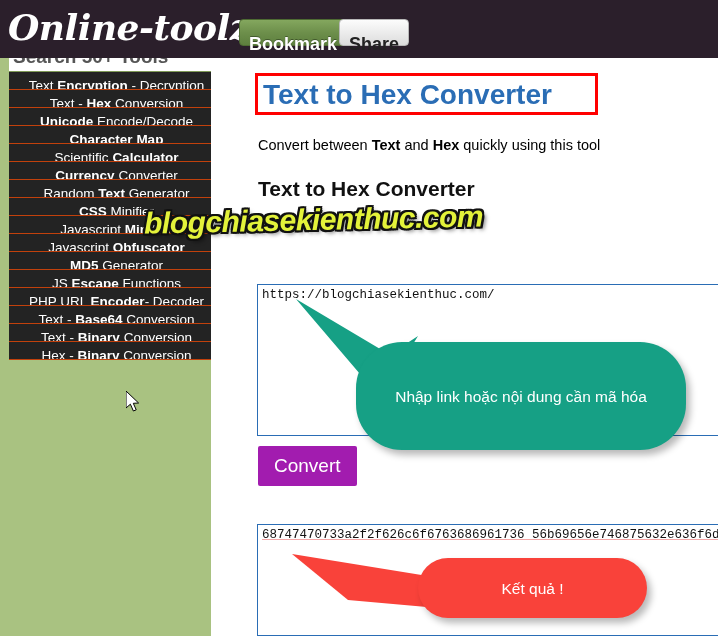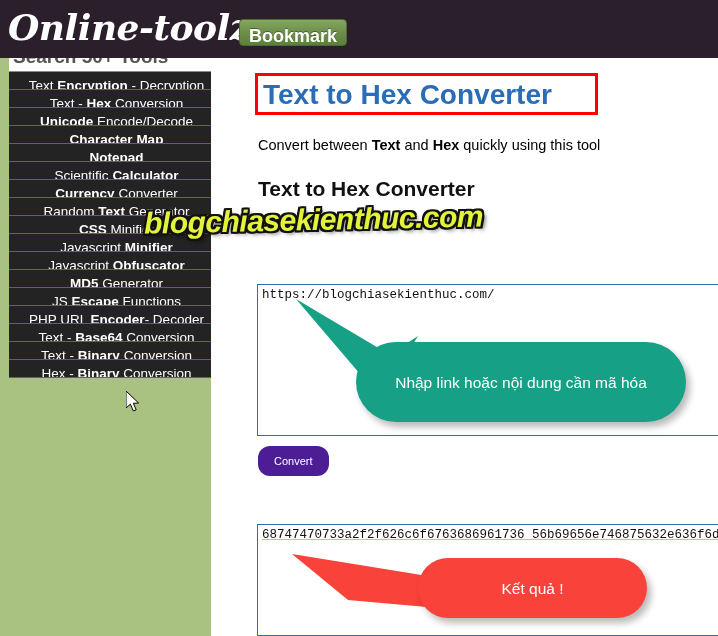--- a/index.html
+++ b/index.html
@@ -32,21 +32,21 @@
     font-weight: bold;
     font-size: 36px;
     letter-spacing: -0.5px;
     white-space: nowrap;
   }
   .hdr-btn {
     position: absolute;
     top: 19px;
     height: 27px;
     line-height: 25px;
-    padding: 4px 9px;
+    padding: 12px 9px;
     border-radius: 4px;
     font-size: 18px;
     font-weight: bold;
     white-space: nowrap;
     cursor: pointer;
   }
   #bookmark-btn {
     left: 239px;
     color: #ffffff;
     background: linear-gradient(to bottom, #84a75e 0%, #6d8f4b 50%, #5d7f3e 100%);
@@ -175,25 +175,25 @@
   #output-textarea { top: 466px; height: 112px; }
   #output-textarea .hex-line {
     text-decoration: underline;
     text-decoration-color: #f4a6a6;
   }
 
   #convert-btn {
     position: absolute;
     left: 47px; top: 388px;
     padding: 9px 16px;
-    background: #4c1d95;
-    color: #ffffff;
-    font-size: 11px;
+    background: #a21caf;
+    color: #ffffff;
+    font-size: 19px;
     border: none;
-    border-radius: 12px;
+    border-radius: 2px;
     cursor: pointer;
     font-family: "Liberation Sans", sans-serif;
   }
 
   
   #watermark {
     position: absolute;
     left: 144px; top: 203px;
     font-size: 30px;
     font-weight: bold;
@@ -217,21 +217,21 @@
     text-align: center;
     font-size: 15.5px;
     line-height: 21px;
     display: flex;
     align-items: center;
     justify-content: center;
     box-shadow: 4px 5px 7px rgba(0,0,0,.28);
   }
   #callout-teal {
     left: 356px; top: 342px;
-    width: 330px; height: 80px;
+    width: 330px; height: 108px;
     background: #16a085;
   }
   #callout-red {
     left: 418px; top: 558px;
     width: 229px; height: 60px;
     background: #f9423a;
   }
   .tail { position: absolute; pointer-events: none; }
   #tail-teal { left: 290px; top: 296px; width: 140px; height: 80px; }
   #tail-red  { left: 288px; top: 548px; width: 160px; height: 66px; }
@@ -240,32 +240,32 @@
   #cursor { position: absolute; left: 126px; top: 391px; pointer-events: none; }
 </style>
 </head>
 <body>
 
 <div id="page">
 
   <div id="header">
     <div id="logo">Online-toolz</div>
     <div class="hdr-btn" id="bookmark-btn">Bookmark</div>
+    <div class="hdr-btn" id="share-btn">Share</div>
   </div>
 
   <div id="sidebar-wrap">
     <div id="search-strip">
       <span>Search 50+ Tools</span>
     </div>
     <div id="menu">
         <div class="menu-item"><span>Text </span><b>Encryption</b><span> - Decryption</span></div>
         <div class="menu-item"><span>Text - </span><b>Hex</b><span> Conversion</span></div>
         <div class="menu-item"><span></span><b>Unicode</b><span> Encode/Decode</span></div>
         <div class="menu-item"><span></span><b>Character Map</b><span></span></div>
-        <div class="menu-item"><span></span><b>Notepad</b><span></span></div>
         <div class="menu-item"><span>Scientific </span><b>Calculator</b><span></span></div>
         <div class="menu-item"><span></span><b>Currency</b><span> Converter</span></div>
         <div class="menu-item"><span>Random </span><b>Text</b><span> Generator</span></div>
         <div class="menu-item"><span></span><b>CSS</b><span> Minifier</span></div>
         <div class="menu-item"><span>Javascript </span><b>Minifier</b><span></span></div>
         <div class="menu-item"><span>Javascript </span><b>Obfuscator</b><span></span></div>
         <div class="menu-item"><span></span><b>MD5</b><span> Generator</span></div>
         <div class="menu-item"><span>JS </span><b>Escape</b><span> Functions</span></div>
         <div class="menu-item"><span>PHP URL </span><b>Encoder</b><span>- Decoder</span></div>
         <div class="menu-item"><span>Text - </span><b>Base64</b><span> Conversion</span></div>

